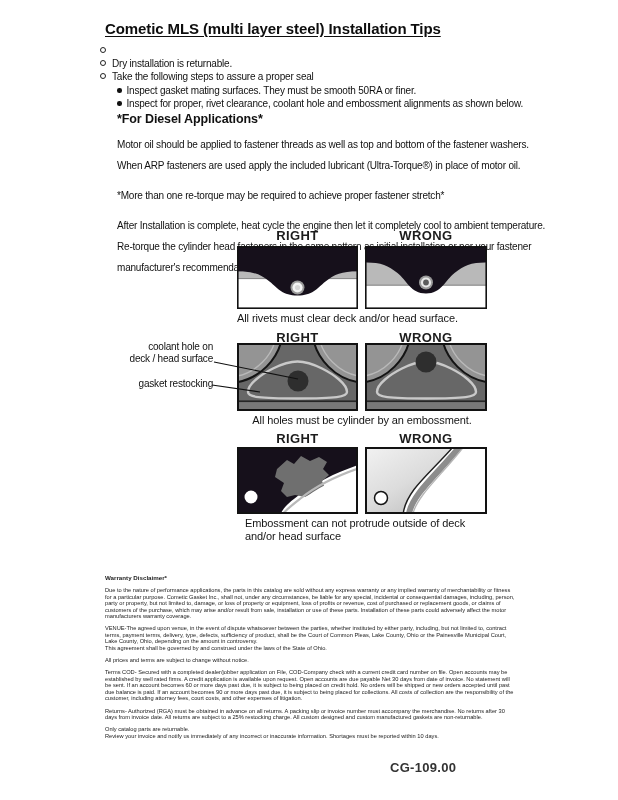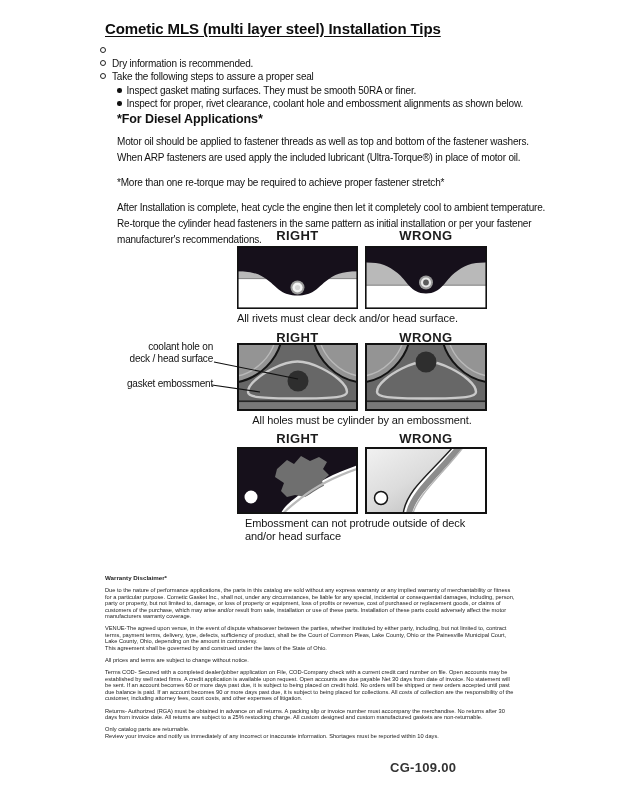--- a/index.html
+++ b/index.html
@@ -9,21 +9,21 @@
          letter-spacing:-0.1px;text-decoration:underline;text-underline-offset:2px;color:#0d0d0d;}
   .bullets{position:absolute;left:100px;top:44px;width:520px;font-size:10px;letter-spacing:-0.2px;}
   .b-line{line-height:13.2px;white-space:nowrap;}
   .b-line.sub{padding-left:17px;}
   .b-open{display:inline-block;width:4px;height:4px;border:1px solid #222;border-radius:50%;
           margin-right:6px;position:relative;top:-1px;}
   .b-fill{display:inline-block;width:4.5px;height:4.5px;background:#111;border-radius:50%;
           margin-right:5px;position:relative;top:-1px;}
   .diesel{position:absolute;left:117px;top:112px;width:436px;font-size:10px;letter-spacing:-0.2px;}
   .diesel h2{margin:0 0 8px 0;font-size:12.5px;font-weight:bold;letter-spacing:-0.1px;}
-  .diesel p{margin:0 0 9px 0;line-height:16px;}
+  .diesel p{margin:0 0 9px 0;line-height:21px;}
   .lab{position:absolute;text-align:center;font-size:13px;font-weight:bold;letter-spacing:0.4px;color:#1c1c1c;}
   #r1lr{left:237px;top:228px;width:121px;} #r1lw{left:365px;top:228px;width:122px;}
   #r2lr{left:237px;top:330px;width:121px;} #r2lw{left:365px;top:330px;width:122px;}
   #r3lr{left:237px;top:431px;width:121px;} #r3lw{left:365px;top:431px;width:122px;}
   .panel{position:absolute;display:block;}
   #r1pr{left:237px;top:246px;} #r1pw{left:365px;top:246px;}
   #r2pr{left:237px;top:343px;} #r2pw{left:365px;top:343px;}
   #r3pr{left:237px;top:447px;} #r3pw{left:365px;top:447px;}
   .cap{position:absolute;font-size:11px;letter-spacing:-0.1px;color:#151515;}
   #cap1{left:237px;top:312px;}
@@ -42,21 +42,21 @@
 </style>
 </head>
 <body>
 
 <div class="page">
 
   <h1 class="title">Cometic MLS (multi layer steel) Installation Tips</h1>
 
   <div class="bullets">
     <div class="b-line"><span class="b-open"></span></div>
-    <div class="b-line"><span class="b-open"></span><span>Dry information is recommended.</span></div>
+    <div class="b-line"><span class="b-open"></span><span>Dry installation is returnable.</span></div>
     <div class="b-line"><span class="b-open"></span><span>Take the following steps to assure a proper seal</span></div>
     <div class="b-line sub"><span class="b-fill"></span><span>Inspect gasket mating surfaces.  They must be smooth 50RA or finer.</span></div>
     <div class="b-line sub"><span class="b-fill"></span><span>Inspect for proper, rivet clearance, coolant hole and embossment alignments as shown below.</span></div>
   </div>
 
   <div class="diesel">
     <h2>*For Diesel Applications*</h2>
     <p>Motor oil should be applied to fastener threads as well as top and bottom of the fastener washers. When ARP fasteners are used apply the included lubricant (Ultra-Torque®) in place of motor oil.</p>
     <p>*More than one re-torque may be required to achieve proper fastener stretch*</p>
     <p>After Installation is complete, heat cycle the engine then let it completely cool to ambient temperature. Re-torque the cylinder head fasteners in the same pattern as initial installation or per your fastener manufacturer's recommendations.</p>
@@ -89,21 +89,21 @@
 
   <div class="cap" id="cap1">All rivets must clear deck and/or head surface.</div>
 
   <div class="lab" id="r2lr">RIGHT</div>
   <div class="lab" id="r2lw">WRONG</div>
 
   <div class="ptr-label" id="lblCool">
     <span>coolant hole on</span><br>
     <span>deck / head surface</span>
   </div>
-  <div class="ptr-label" id="lblEmb">gasket embossment</div>
+  <div class="ptr-label" id="lblEmb">gasket restocking</div>
 
   <svg id="leaders" width="100" height="48" viewBox="0 0 100 48">
     <line x1="6" y1="10" x2="90" y2="27" stroke="#111" stroke-width="1.1"></line>
     <line x1="4" y1="33" x2="52" y2="40" stroke="#111" stroke-width="1.1"></line>
   </svg>
 
   <svg class="panel" id="r2pr" width="121" height="68" viewBox="0 0 121 68">
     <rect x="0" y="0" width="121" height="68" fill="#676767"></rect>
     <circle cx="-10" cy="-16" r="56" fill="#949494" stroke="#141414" stroke-width="2"></circle>
     <circle cx="-10" cy="-16" r="50" fill="none" stroke="#c9c9c9" stroke-width="1.4" opacity="0.7"></circle>

